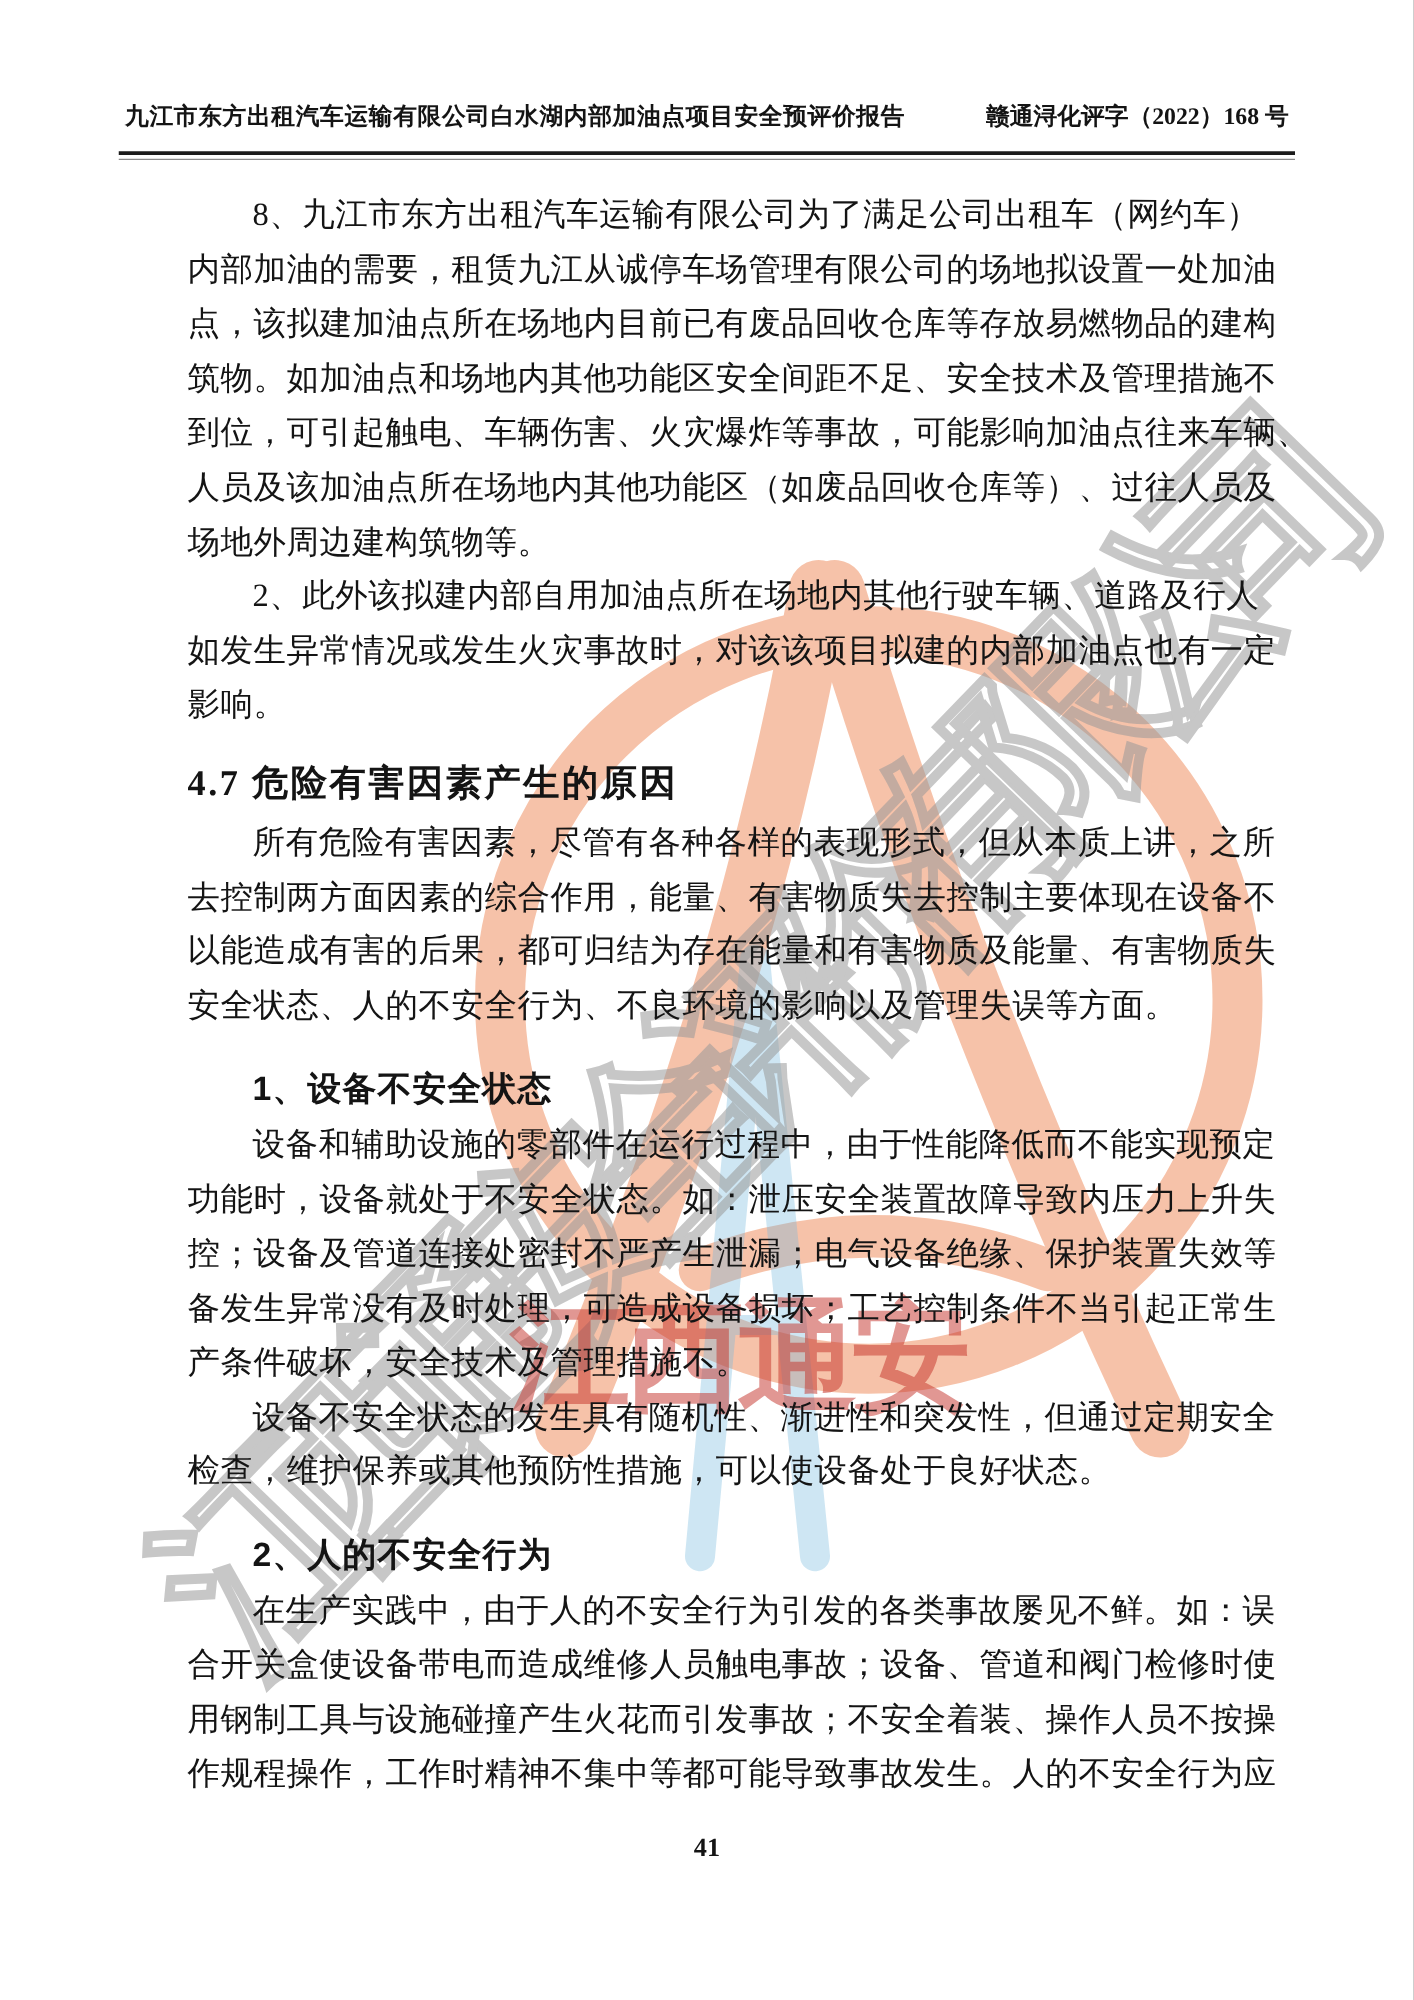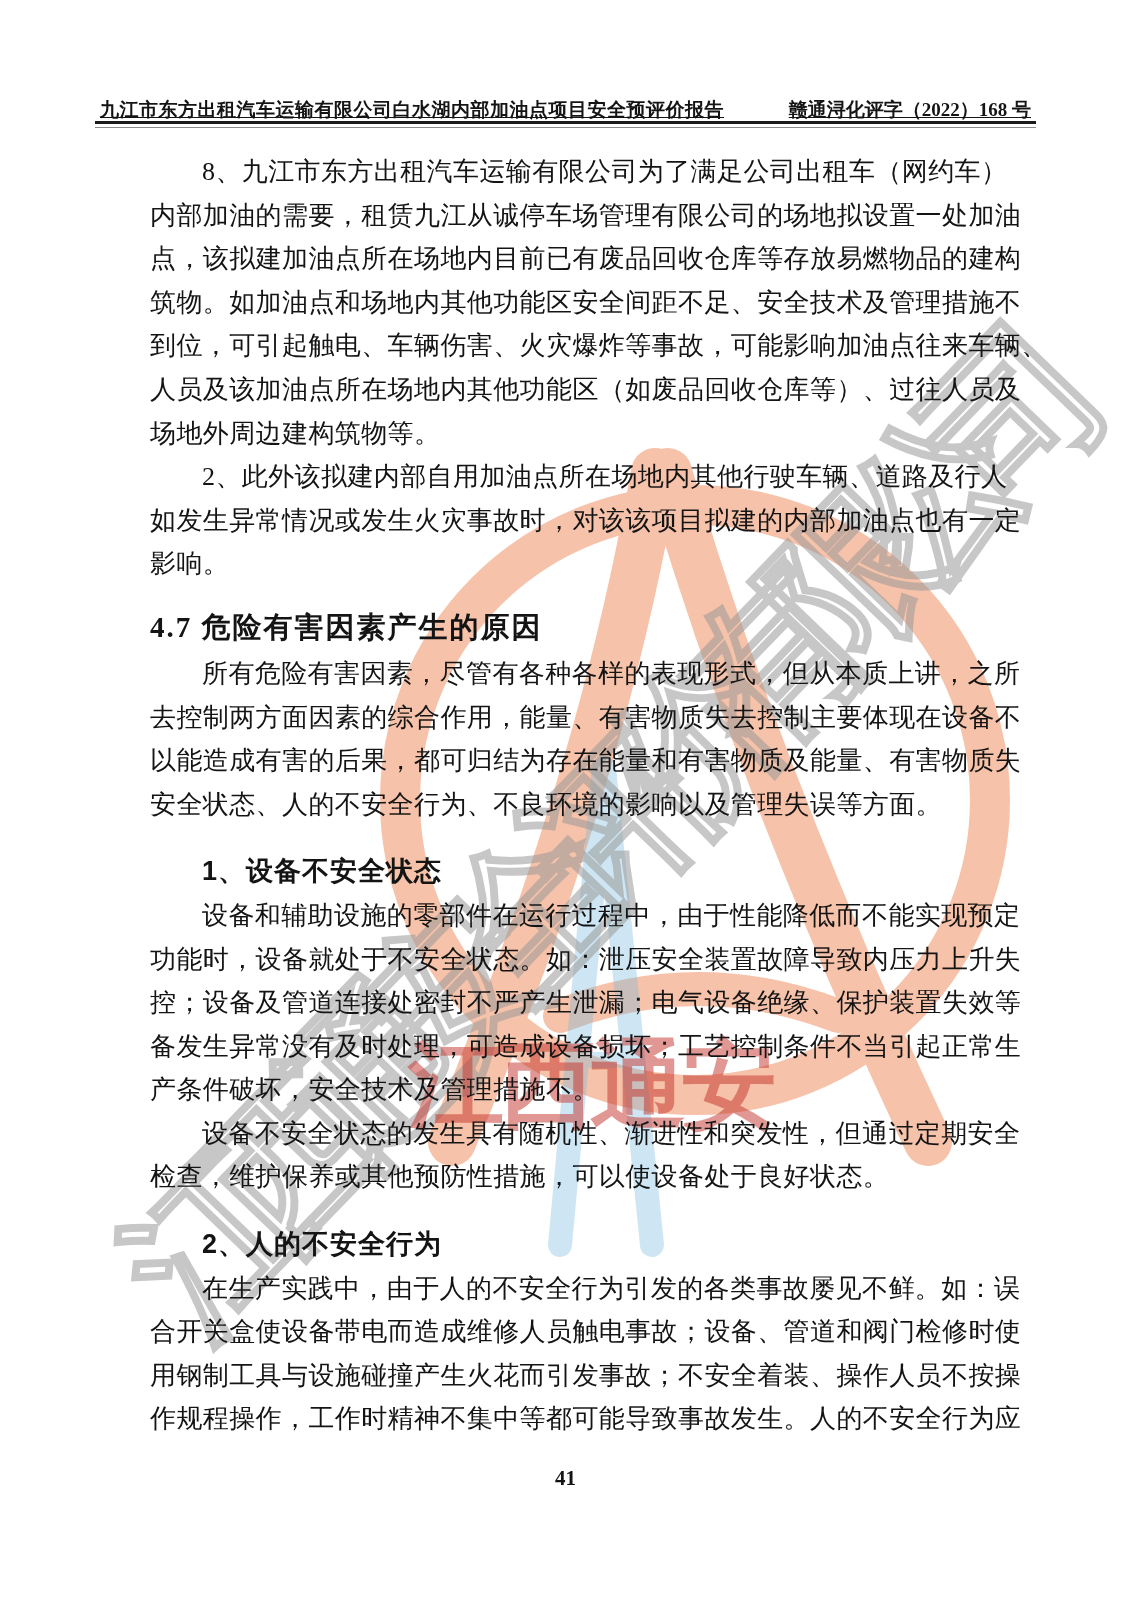--- a/index.html
+++ b/index.html
@@ -7,22 +7,22 @@
     position:relative;
     width:1131px;height:1600px;
     background:#ffffff;
     overflow:hidden;
     font-family:"Liberation Serif","DejaVu Serif",serif;
     color:#141414;
   }
   
   #header{position:absolute;left:0;top:0;width:1131px;z-index:2;}
   .hdr-row{
-    position:absolute;left:100px;top:97px;width:931px;height:28px;
-    display:flex;justify-content:space-between;align-items:flex-start;text-decoration:underline;
+    position:absolute;left:100px;top:78px;width:931px;height:28px;
+    display:flex;justify-content:space-between;align-items:flex-end;
   }
   .hdr-left{font-size:19px;font-weight:600;letter-spacing:0.5px;white-space:nowrap;}
   .hdr-right{font-size:19px;font-weight:bold;white-space:nowrap;}
   .hdr-rule-thick{position:absolute;left:95px;top:121px;width:941px;height:3px;background:#1b1b1b;}
   .hdr-rule-thin{position:absolute;left:95px;top:127px;width:941px;height:1px;background:#8a8a8a;}
   
   #watermark{position:absolute;left:0;top:0;width:1131px;height:1600px;z-index:0;}
   #wm-svg{position:absolute;left:0;top:0;}
   #wm-red{
     position:absolute;left:408px;top:1022px;z-index:0;

